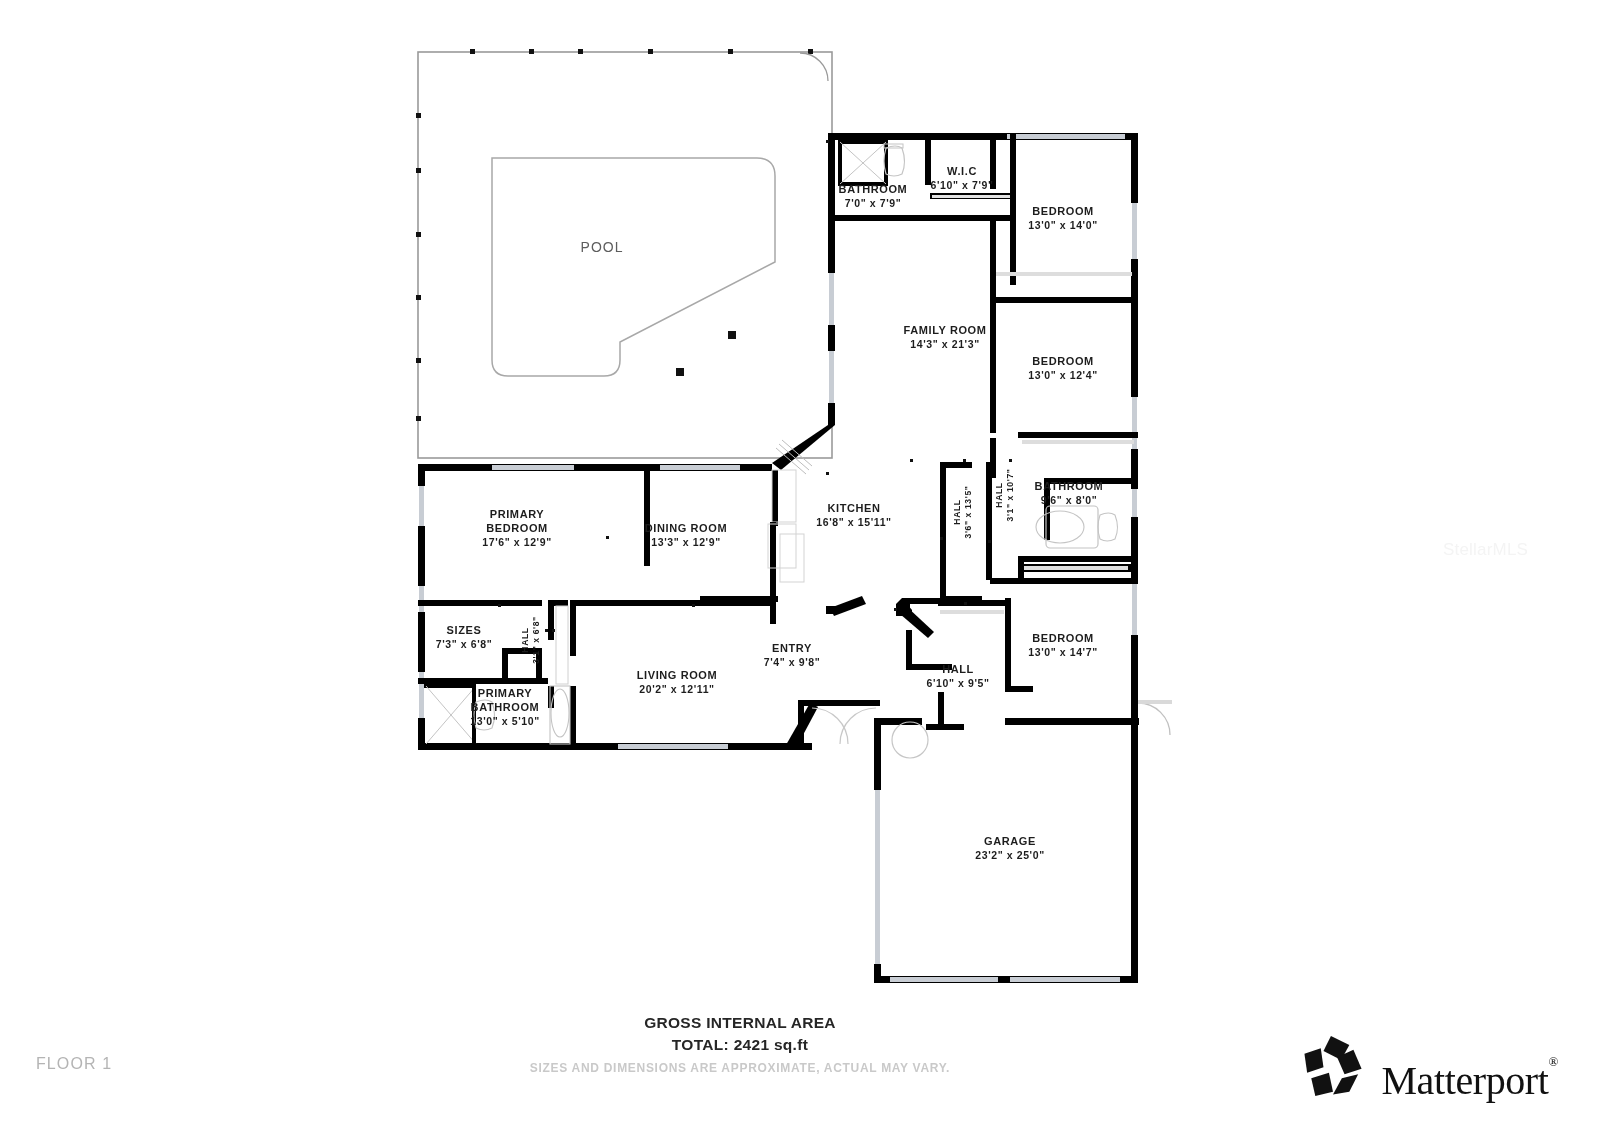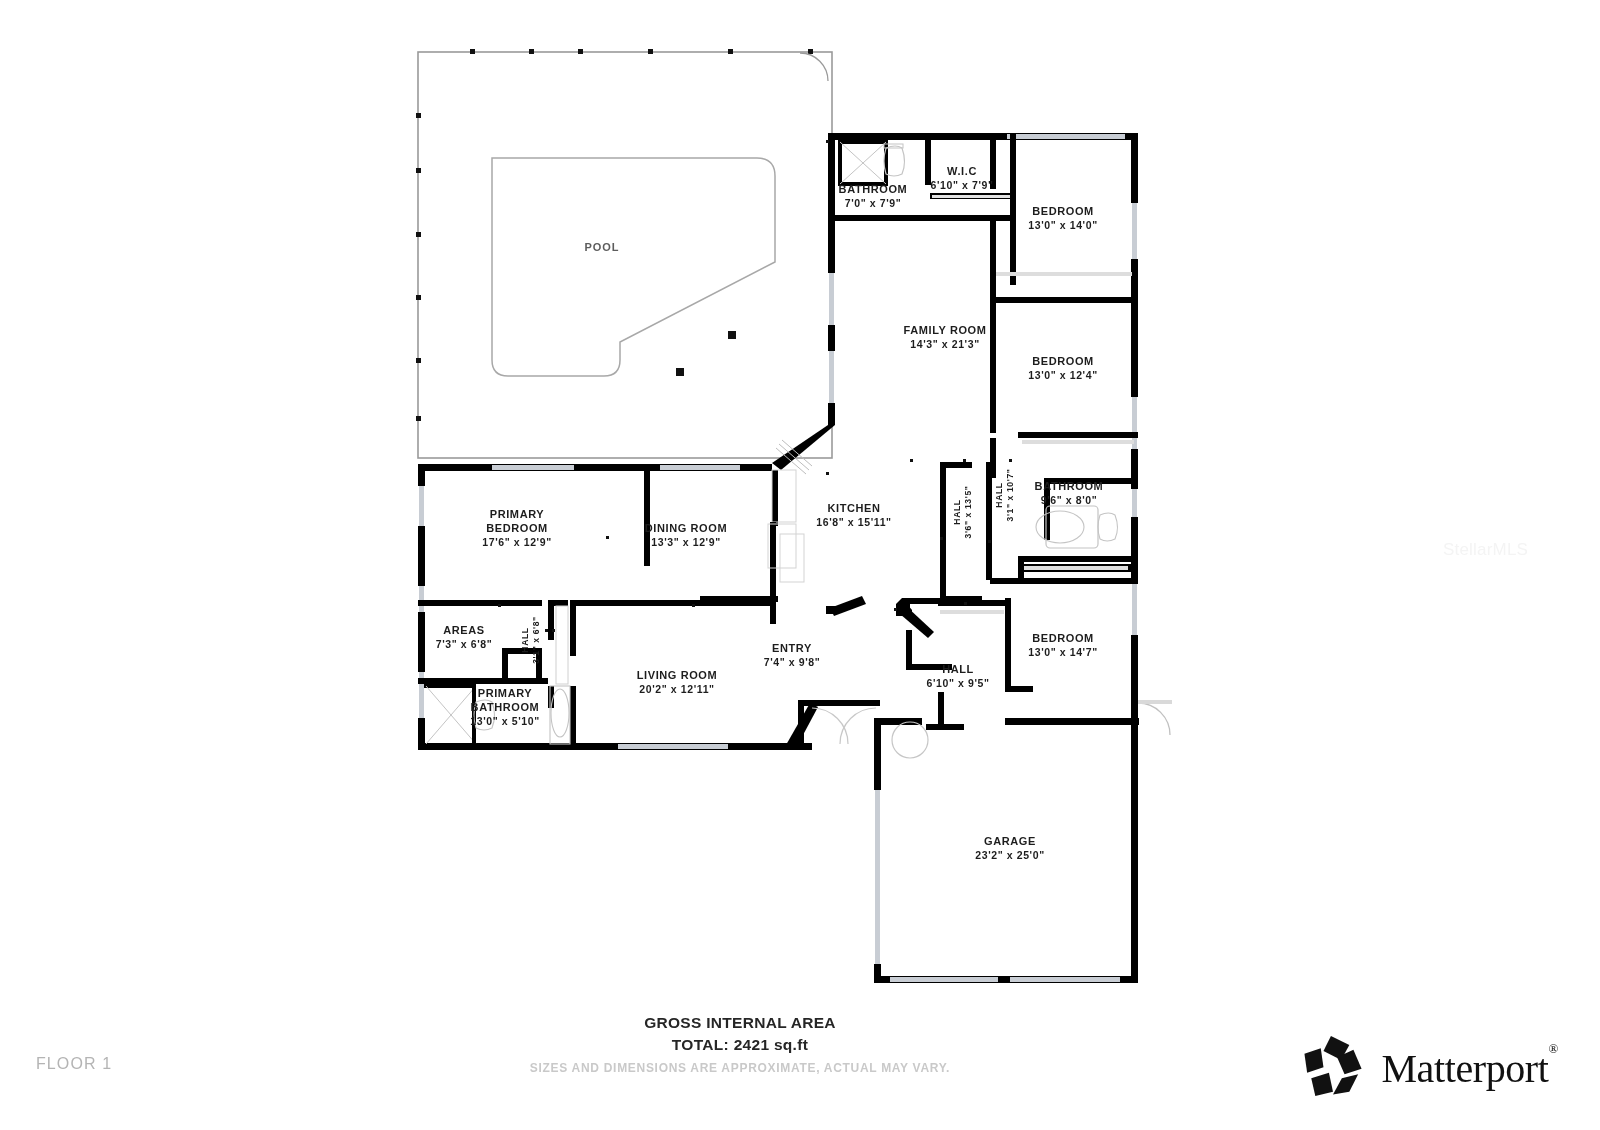--- a/index.html
+++ b/index.html
@@ -50,22 +50,22 @@
     font-weight: bold;
   }
   .room-label.small .rl-name,
   .room-label.small .rl-dim {
     font-size: 8.6px;
   }
   .room-label.rot90 {
     transform: translate(-50%, -50%) rotate(-90deg);
   }
   .room-label.pool-label .rl-name {
-    font-size: 11px;
-    font-weight: bold;
+    font-size: 14px;
+    font-weight: normal;
     color: #5d5d5d;
     letter-spacing: 1px;
   }
   #footer-block {
     position: absolute;
     left: 16px;
     top: 1012px;
     width: 1448px;
     text-align: center;
     pointer-events: none;
@@ -95,21 +95,21 @@
     color: #b4b4b4;
     font-size: 16px;
     letter-spacing: 1.1px;
     font-family: "Liberation Sans", sans-serif;
   }
   #brand {
     position: absolute;
     right: 42px;
     top: 1032px;
     display: flex;
-    align-items: center;
+    align-items: flex-end;
     gap: 14px;
   }
   #brand .brand-name {
     font-family: "Liberation Serif", serif;
     font-size: 40px;
     color: #111111;
     letter-spacing: -0.4px;
     position: relative;
   }
   #brand .brand-name sup {
@@ -450,21 +450,21 @@
     <span class="rl-name" style="max-width:72px; white-space:normal;">PRIMARY BEDROOM</span>
     <span class="rl-dim">17'6" x 12'9"</span>
   </div>
 
   <div class="room-label" style="left:686px; top:535px;">
     <span class="rl-name">DINING ROOM</span>
     <span class="rl-dim">13'3" x 12'9"</span>
   </div>
 
   <div class="room-label" style="left:464px; top:637px;">
-    <span class="rl-name">AREAS</span>
+    <span class="rl-name">SIZES</span>
     <span class="rl-dim">7'3" x 6'8"</span>
   </div>
 
   <div class="room-label small rot90" style="left:531px; top:640px;">
     <span class="rl-name">HALL</span>
     <span class="rl-dim">3'1" x 6'8"</span>
   </div>
 
   <div class="room-label" style="left:505px; top:707px;">
     <span class="rl-name" style="max-width:78px; white-space:normal;">PRIMARY BATHROOM</span>

